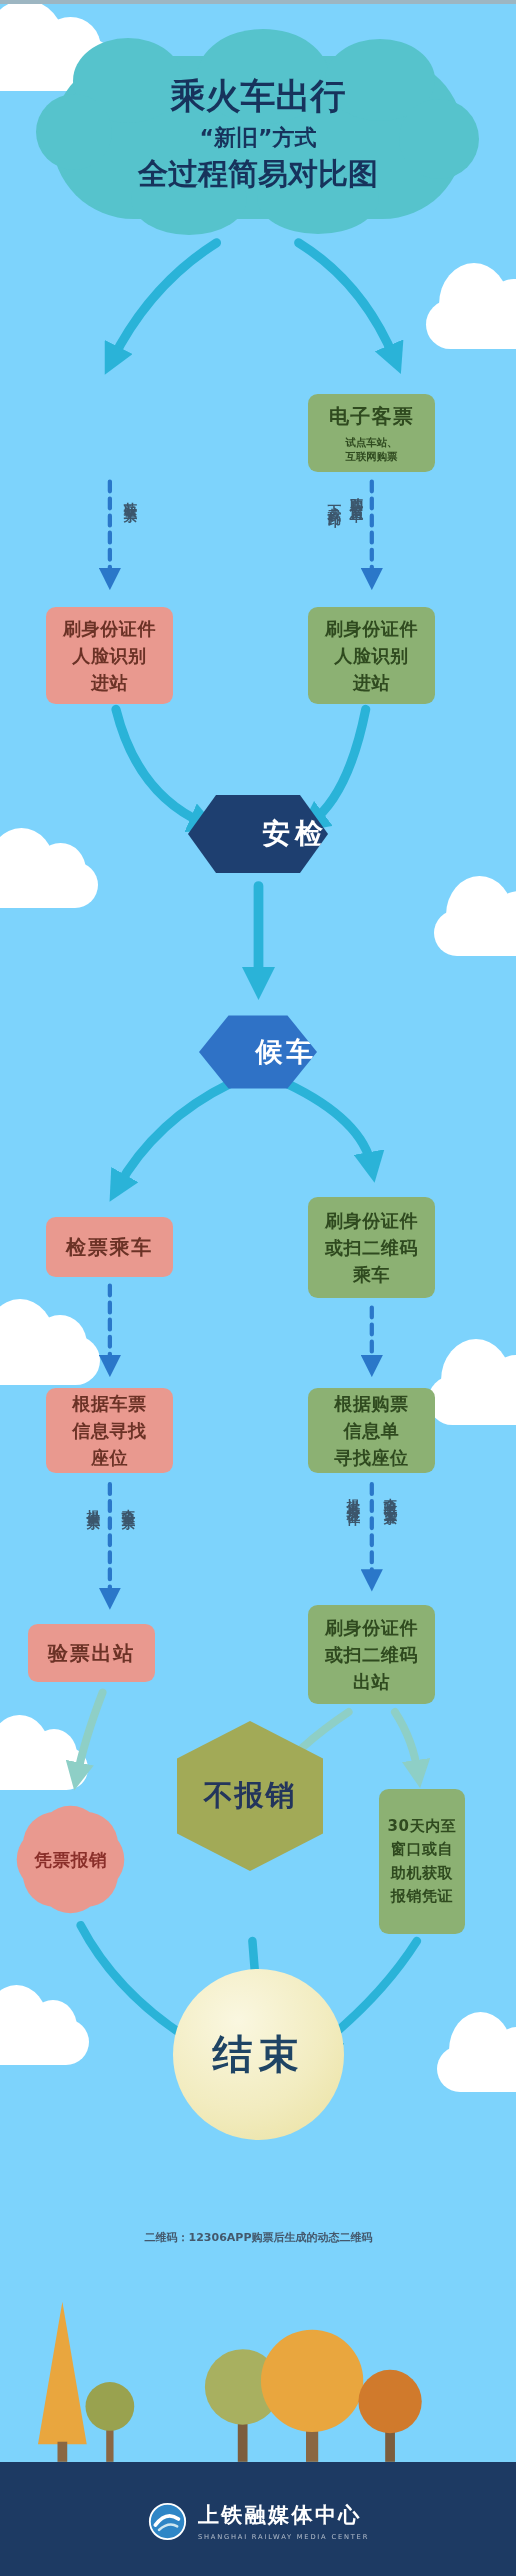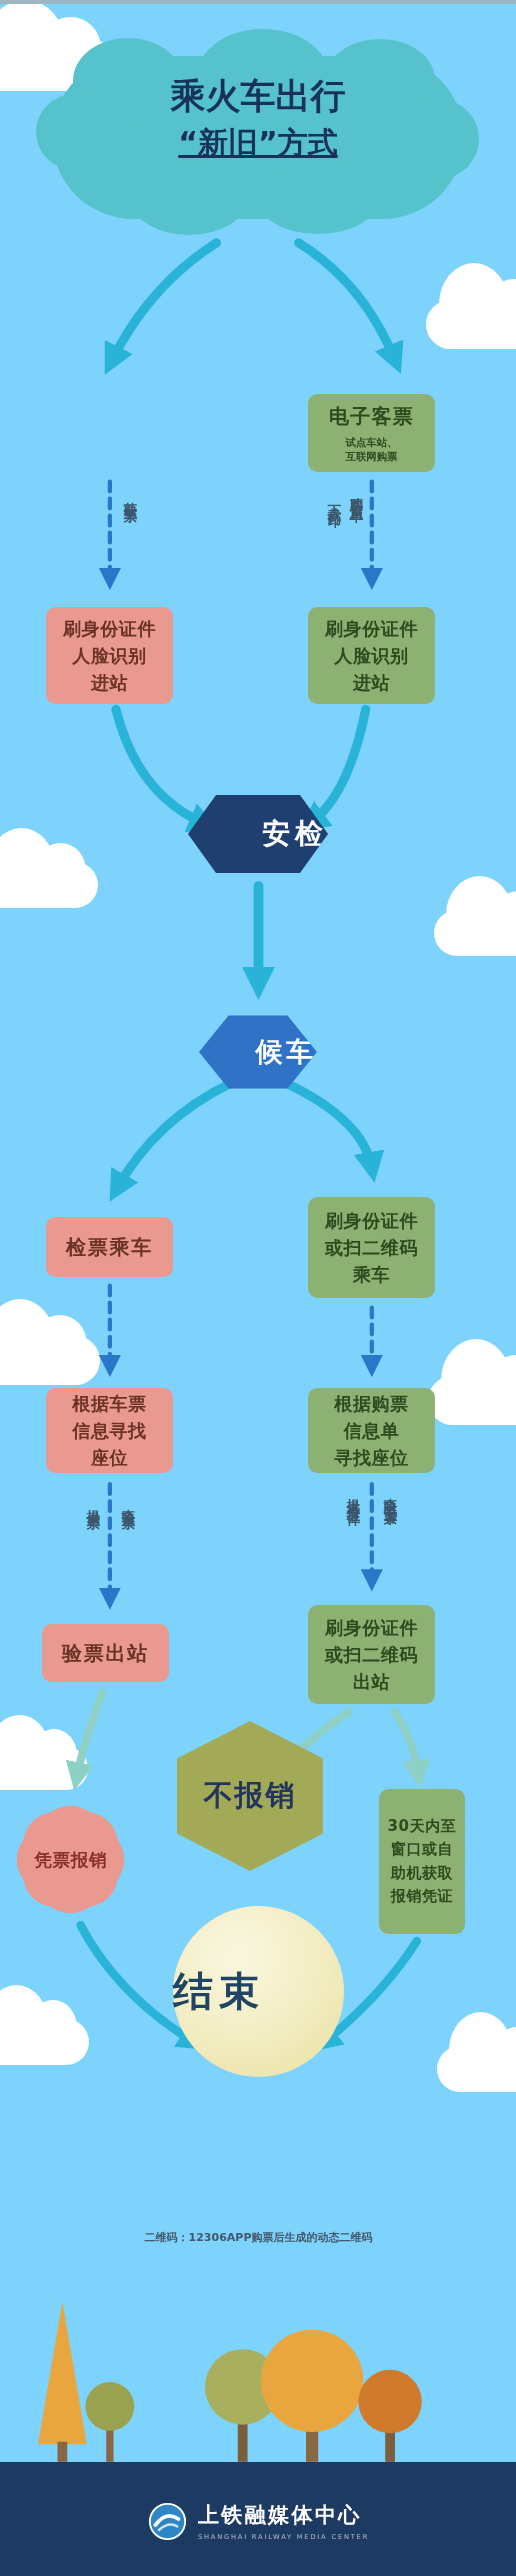--- a/index.html
+++ b/index.html
@@ -23,21 +23,21 @@
   .b1{left:21px;top:-18px;width:110px;height:85px;}
   .b2{left:145px;top:-27px;width:132px;height:95px;}
   .b3{right:29px;top:-17px;width:110px;height:82px;}
   .b4{left:-16px;top:38px;width:76px;height:76px;}
   .b5{right:-14.6px;top:43px;width:80px;height:80px;}
   .b6{left:79px;bottom:-16px;width:116px;height:72px;}
   .b7{right:85px;bottom:-14.6px;width:122px;height:72px;}
   .title-text{position:relative;z-index:3;text-align:center;padding-top:16px;
     color:#17335c;font-weight:bold;line-height:1.42;}
   .title-text .l1{font-size:35px;}
-  .title-text .l2{font-size:30px;text-decoration:underline;}
+  .title-text .l2{font-size:22px;}
   .title-text .l3{font-size:30px;}
   
   .box{position:absolute;border-radius:9.7px;display:flex;flex-direction:column;
     align-items:center;justify-content:center;text-align:center;z-index:2;}
   .pink{background:#e9998f;color:#6b3226;}
   .green{background:#8cb173;color:#2f4a1f;}
   .box .t{font-weight:bold;font-size:20px;letter-spacing:1.2px;}
   .box .s{font-size:10.4px;margin-top:4.3px;white-space:pre-line;line-height:1.35;font-weight:bold;}
   .ml{white-space:pre-line;font-weight:bold;font-size:18px;line-height:1.5;letter-spacing:0.6px;}
   .single{font-weight:bold;font-size:20px;letter-spacing:1.8px;}
@@ -59,23 +59,23 @@
     color:#23355c;font-weight:bold;font-size:29px;letter-spacing:1.8px;z-index:2;
     clip-path:polygon(50% 0,100% 25%,100% 75%,50% 100%,0 75%,0 25%);}
   
   .badge{position:absolute;left:12.8px;top:1798px;width:116px;height:116px;z-index:2;}
   .badge::before,.badge::after{content:"";position:absolute;left:50%;top:50%;
     width:95px;height:95px;margin:-48px 0 0 -48px;background:#e9998f;border-radius:34%;}
   .badge::after{transform:rotate(45deg);}
   .badge .btxt{position:absolute;inset:0;display:flex;align-items:center;justify-content:center;
     color:#8a2f2a;font-weight:bold;font-size:17.7px;z-index:1;letter-spacing:0.6px;}
   
-  .end-circle{position:absolute;left:173px;top:1902px;width:171px;height:171px;border-radius:50%;
+  .end-circle{position:absolute;left:173px;top:1965px;width:171px;height:171px;border-radius:50%;
     background:radial-gradient(circle at 38% 30%, #faf7e0 0%, #f2ecc0 55%, #e9e09e 100%);
-    display:flex;align-items:center;justify-content:flex-start;color:#1f4464;
+    display:flex;align-items:center;justify-content:center;color:#1f4464;
     font-weight:bold;font-size:40px;letter-spacing:6px;z-index:2;}
   
   .footnote{position:absolute;left:0;top:2226px;width:100%;text-align:center;
     font-size:11px;color:#44586c;font-weight:bold;z-index:2;}
   
   .footer{position:absolute;left:0;top:2458px;width:517px;height:118px;background:#1d3a63;
     display:flex;align-items:center;justify-content:center;gap:11px;z-index:2;}
   .footer .names{display:flex;flex-direction:column;align-items:flex-start;}
   .footer .fname{color:#fff;font-size:21px;font-weight:bold;letter-spacing:2.4px;}
   .footer .fsub{color:rgba(255,255,255,.65);font-size:6.7px;letter-spacing:1.8px;margin-top:4.3px;}
@@ -146,20 +146,21 @@
     <span class="bump b1"></span>
       <span class="bump b2"></span>
       <span class="bump b3"></span>
     <span class="bump b4"></span>
       <span class="bump b5"></span>
       <span class="bump b6"></span>
     <span class="bump b7"></span>
     <div class="title-text">
       <div class="l1">乘火车出行</div>
       <div class="l2">“新旧”方式</div>
+      <div class="l3">全过程简易对比图</div>
     </div>
   </div>
 
   <div class="box green" style="left:308px;top:390px;width:127px;height:78px;">
     <div class="t">电子客票</div>
     <div class="s">试点车站、
 互联网购票</div>
   </div>
 
   <div class="vlabel" style="left:121px;top:487px;">获取车票</div>
@@ -202,21 +203,21 @@
     <div class="ml">根据车票
 信息寻找
 座位</div>
   </div>
 
   <div class="vlabel" style="left:84px;top:1494px;">提供车票</div>
   <div class="vlabel" style="left:119px;top:1494px;">查验车票</div>
   <div class="vlabel" style="left:344px;top:1483px;">提供身份证件</div>
   <div class="vlabel" style="left:381px;top:1483px;">查验电子客票</div>
 
-  <div class="box pink" style="left:42px;top:1620px;width:127px;height:58px;font-family:Liberation Serif, serif;">
+  <div class="box pink" style="left:28px;top:1620px;width:127px;height:58px;font-family:Liberation Serif, serif;">
     <div class="single">验票出站</div>
   </div>
   <div class="box green" style="left:308px;top:1601px;width:127px;height:99px;">
     <div class="ml">刷身份证件
 或扫二维码
 出站</div>
   </div>
 
   <div class="badge">
     <div class="btxt">凭票报销</div>

